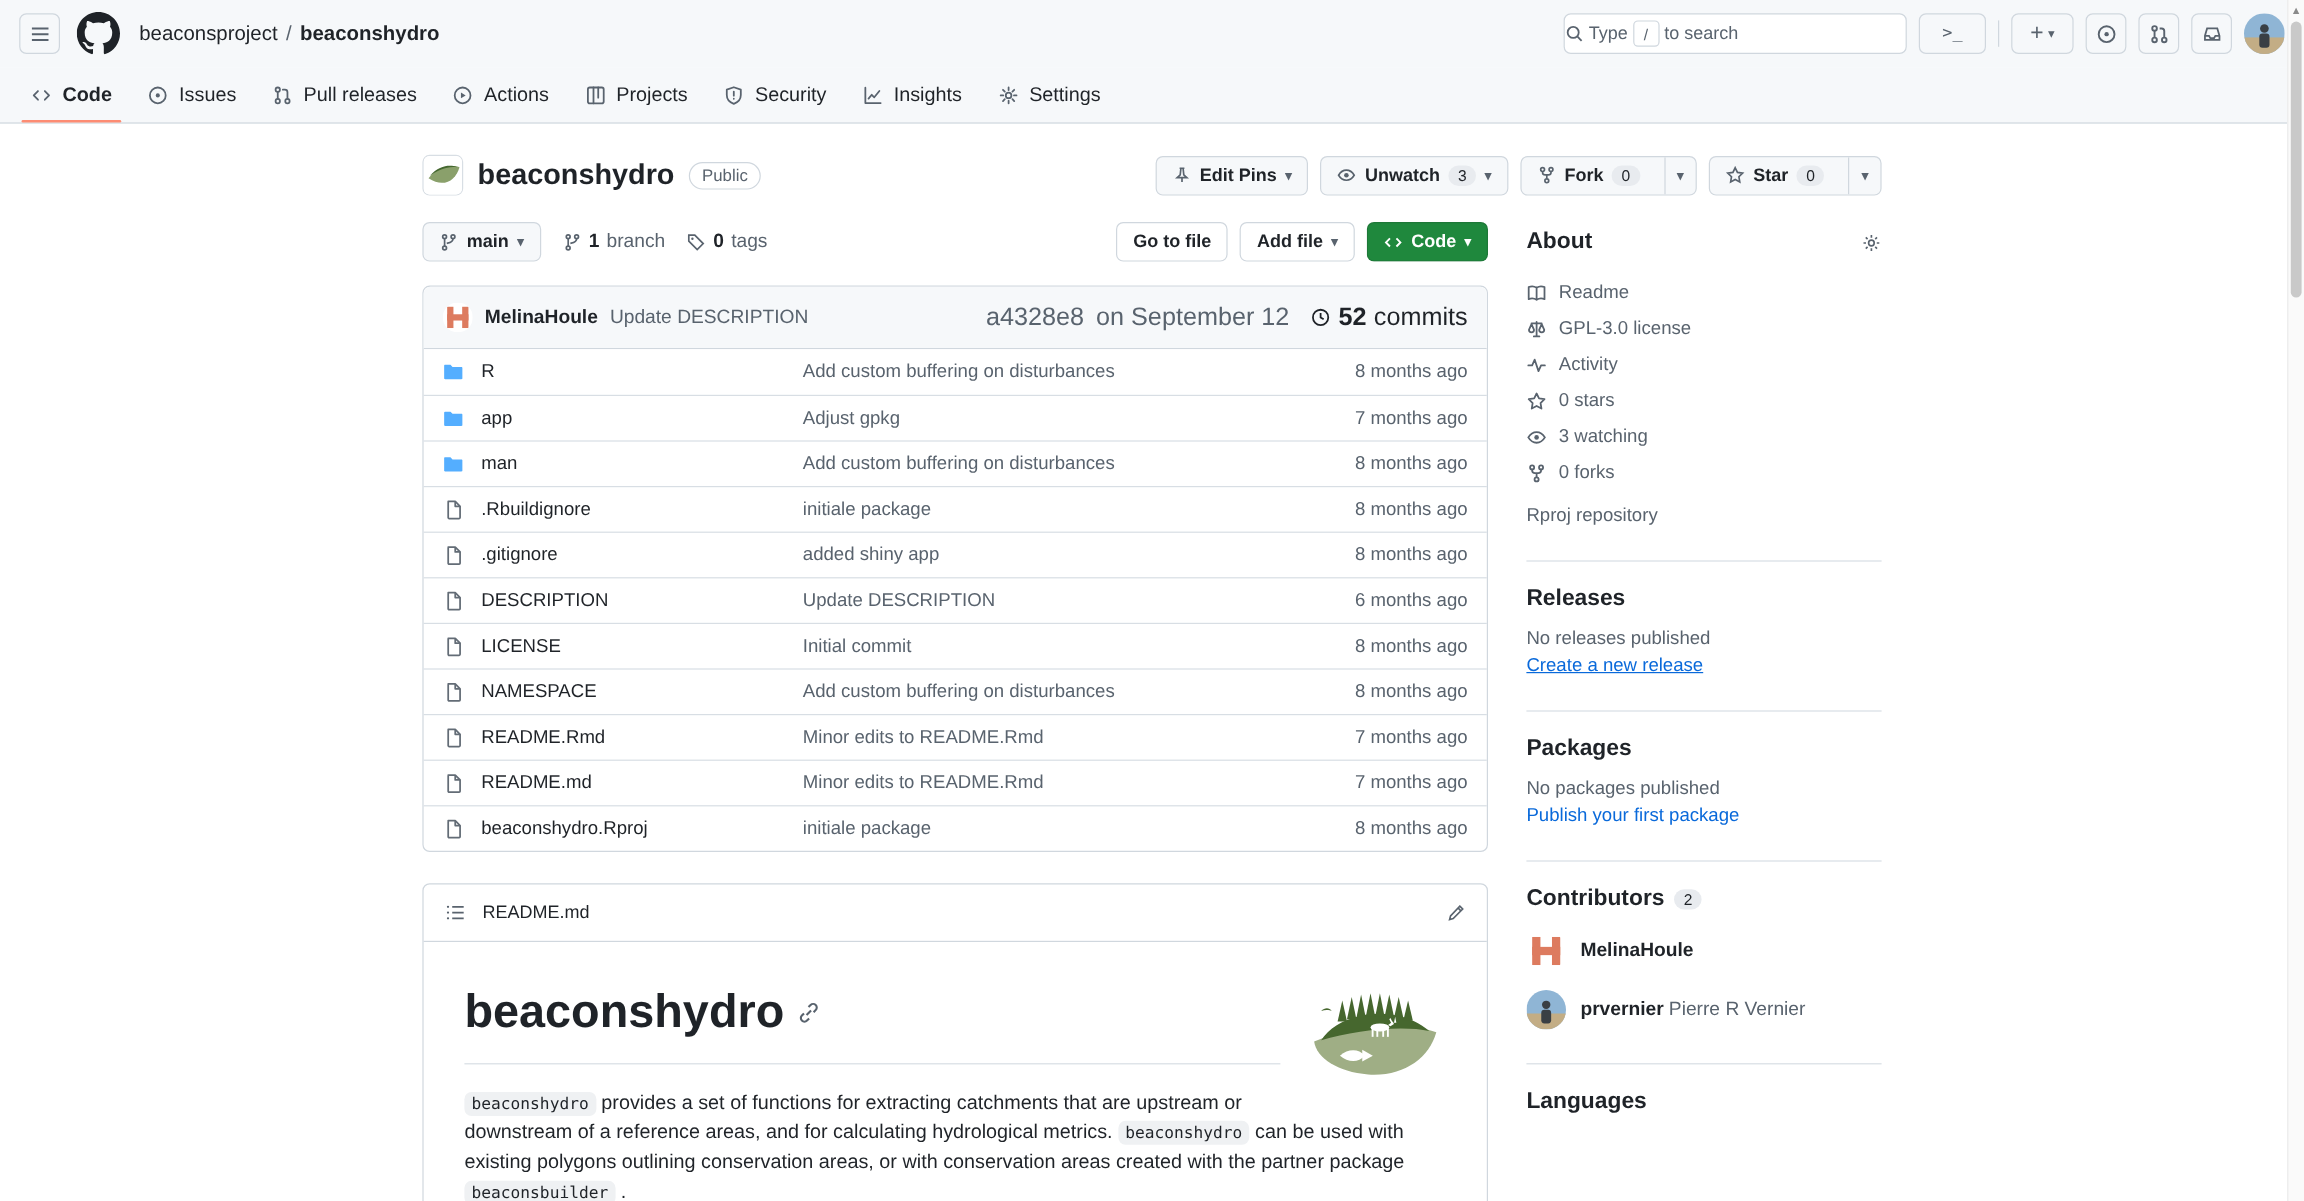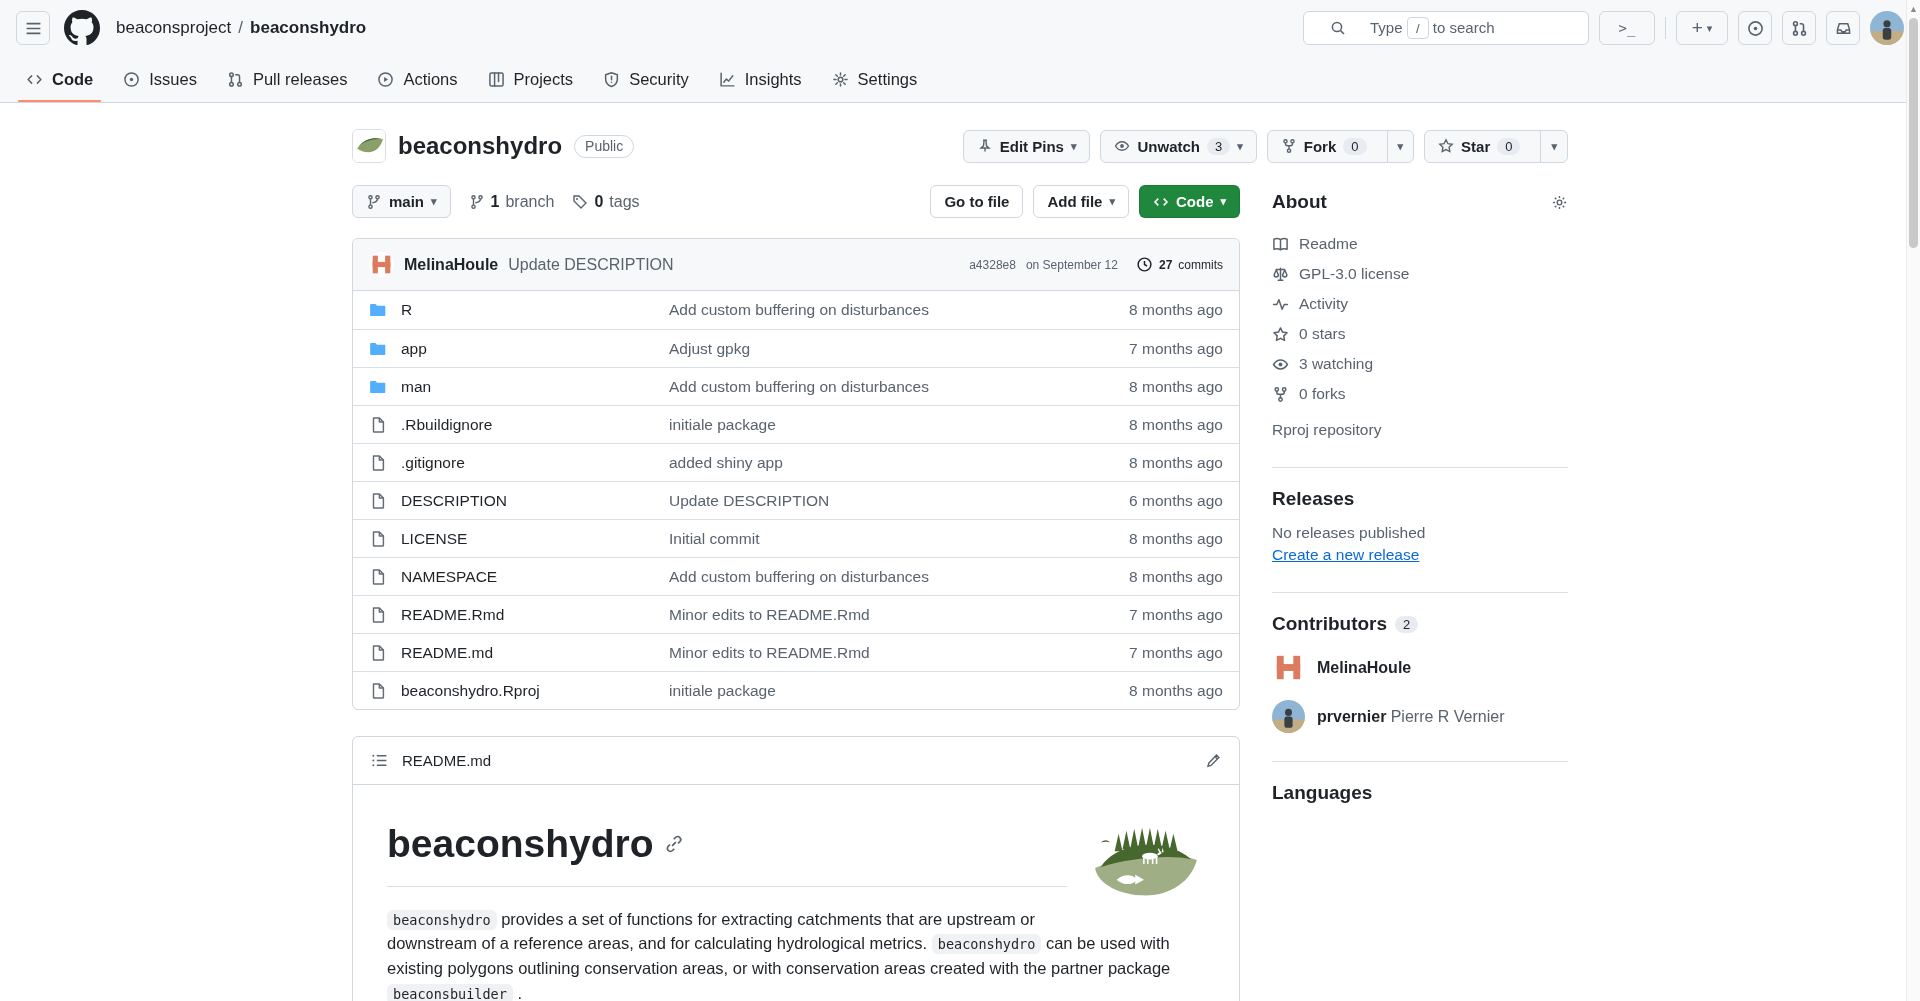--- a/index.html
+++ b/index.html
@@ -10,21 +10,21 @@
   .topbar { height:56px; background:#f6f8fa; display:flex; align-items:center; padding:0 16px; gap:8px; }
   .icon-btn { width:34px; height:34px; border:1px solid #d0d7de; border-radius:6px; background:transparent;
     display:flex; align-items:center; justify-content:center; color:#59636e; cursor:pointer; }
   .gh-mark { width:36px; height:36px; display:flex; align-items:center; justify-content:center; margin-left:6px; }
   .crumbs { display:flex; align-items:center; gap:7px; font-size:17px; margin-left:8px; }
   .crumbs .org { color:#1f2328; }
   .crumbs .sep { color:#59636e; }
   .crumbs .repo { font-weight:600; }
   .topbar-right { margin-left:auto; display:flex; align-items:center; gap:10px; }
   .search-box { width:286px; height:34px; border:1px solid #d0d7de; border-radius:6px; background:#fff;
-    display:flex; align-items:center; gap:24px; padding:0 26px; color:#59636e; font-size:15px; }
+    display:flex; align-items:center; gap:4px; padding:0 0; color:#59636e; font-size:15px; }
   .kbd-slash { width:22px; height:22px; border:1px solid #d0d7de; border-radius:4px; display:inline-flex;
     align-items:center; justify-content:center; font-size:13px; color:#59636e; }
   .term-btn { font-family:"DejaVu Sans Mono", monospace; font-size:14px; }
   .vdivider { width:1px; height:22px; background:#d0d7de; }
   .plus-btn { width:52px; }
   .caret { font-size:11px; color:#59636e; }
   .avatar-top { width:34px; height:34px; border-radius:50%; overflow:hidden; cursor:pointer; }
 
   
   .repo-tabs { height:47px; background:#f6f8fa; border-bottom:1px solid #d0d7de; display:flex; align-items:stretch; padding:0 16px; }
@@ -60,21 +60,21 @@
   .btn-green { background:#1f883d; border-color:rgba(27,31,36,0.15); color:#fff; }
   .btn-green .b-ic, .btn-green .caret { color:#fff; }
 
   
   .file-box { border:1px solid #d0d7de; border-radius:6px; }
   .commit-row { background:#f6f8fa; border-bottom:1px solid #d0d7de; border-radius:6px 6px 0 0;
     display:flex; align-items:center; height:52px; padding:0 16px; font-size:16px; }
   .commit-avatar { width:25px; height:25px; border-radius:50%; overflow:hidden; flex:none; }
   .commit-author { font-weight:600; margin-left:10px; cursor:pointer; }
   .commit-msg { color:#59636e; margin-left:10px; cursor:pointer; }
-  .commit-right { margin-left:auto; display:flex; align-items:center; gap:10px; color:#59636e; font-size:12px; }
+  .commit-right { margin-left:auto; display:flex; align-items:center; gap:10px; color:#59636e; font-size:21px; }
   .commit-count { display:flex; align-items:center; gap:6px; color:#1f2328; margin-left:8px; cursor:pointer; }
   .commit-count b { font-weight:600; }
   .f-row { display:grid; grid-template-columns:300px 1fr 150px; align-items:center; height:38px; padding:0 16px;
     border-top:1px solid #d8dee4; font-size:15.5px; }
   .f-row:first-of-type { border-top:none; }
   .f-name { display:flex; align-items:center; gap:14px; cursor:pointer; }
   .f-msg { color:#59636e; cursor:pointer; }
   .f-age { color:#59636e; text-align:right; }
 
   
@@ -394,21 +394,21 @@
           <span class="commit-author">MelinaHoule</span>
           <span class="commit-msg">Update DESCRIPTION</span>
           <span class="commit-right">
             <span>a4328e8</span>
             <span>on September 12</span>
             <span class="commit-count">
               <svg width="17" height="17" viewBox="0 0 16 16" stroke="#1f2328" stroke-width="1.4" fill="none">
                   <circle cx="8" cy="8" r="6"></circle>
                   <path d="M8 4.6V8l2.4 1.5"></path>
                 </svg>
-              <b>27</b>
+              <b>52</b>
               <span style="color:#1f2328;font-weight:400;">commits</span>
             </span>
           </span>
         </div>
         <div>
             <div class="f-row">
               <span class="f-name">
                 <span>
                   <svg width="18" height="18" viewBox="0 0 16 16">
                     <path d="M1.7 13.3c-.4 0-.7-.3-.7-.7V3.4c0-.4.3-.7.7-.7h4l1.5 1.6h6.6c.4 0 .7.3.7.7v7.6c0 .4-.3.7-.7.7z" fill="#54aeff"></path>
@@ -677,20 +677,27 @@
       </div>
 
       <div class="sb-section">
         <div class="sb-h">
             <span>Releases</span>
           </div>
         <div class="sb-muted">No releases published</div>
         <span class="sb-link u">Create a new release</span>
       </div>
 
+      <div class="sb-section">
+        <div class="sb-h">
+            <span>Packages</span>
+          </div>
+        <div class="sb-muted">No packages published</div>
+        <span class="sb-link">Publish your first package</span>
+      </div>
 
       <div class="sb-section">
         <div class="sb-h contrib-h">
           <span>Contributors</span>
           <span class="counter">2</span>
         </div>
         <div>
             <div class="contrib-row">
               <span class="c-av">
                 <svg width="33" height="33" viewBox="0 0 24 24">

